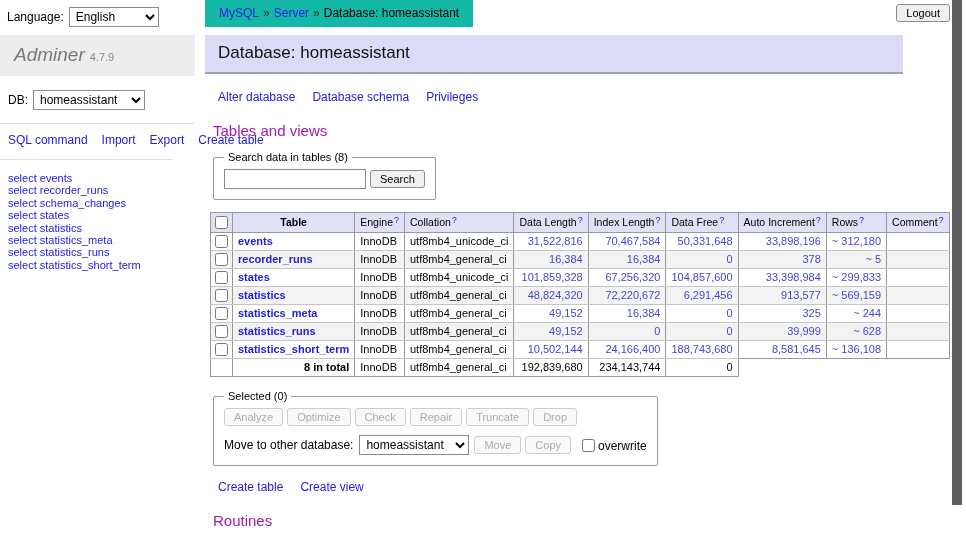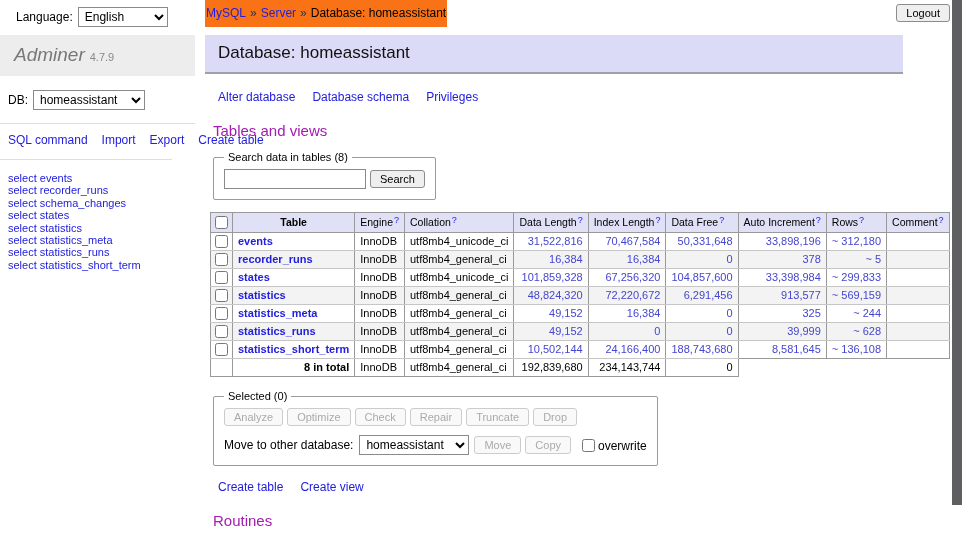--- a/index.html
+++ b/index.html
@@ -6,41 +6,41 @@
   html,body { width: 966px; height: 543px; }
   body {
     font-family: "Liberation Sans", sans-serif;
     font-size: 12px; color: #000; background: #fff;
     position: relative; overflow: hidden;
   }
   a { color: #2220dd; text-decoration: none; cursor: pointer; }
 
   
   .sidebar { position: absolute; left: 0; top: 0; width: 195px; height: 543px; background: #fff; }
-  .lang-row { padding: 7px 16px 6px; white-space: nowrap; }
+  .lang-row { padding: 7px 7px 6px; white-space: nowrap; }
   .lang-row label { margin-right: 5px; }
   select {
     font-family: "Liberation Sans", sans-serif; font-size: 12px;
     border: 1px solid #8a8a8a; background: #fff; height: 20px; padding: 0 2px;
   }
   .lang-select { width: 90px; }
   .brand-block { background: #ededed; padding: 9px 14px 10px; margin-top: 2px; }
   .brand { font-style: italic; font-size: 19px; color: #787878; font-weight: 400; display: inline; }
   .brand-version { font-size: 11px; color: #8a8a8a; margin-left: 5px; }
   .db-row { padding: 14px 8px 13px; border-bottom: 1px solid #ddd; white-space: nowrap; }
   .db-row label { margin-right: 5px; }
   .db-select { width: 112px; }
   .side-links { padding: 9px 8px 11px; border-bottom: 1px solid #ddd; width: 172px; line-height: 1.25; }
   .side-links a { margin-right: 14px; white-space: nowrap; }
   .table-links { padding: 12px 8px; font-size: 11px; }
   .table-links a { display: block; line-height: 12.4px; white-space: nowrap; }
 
   
   .content { position: absolute; left: 205px; top: 0; width: 745px; height: 543px; }
-  .breadcrumb { display: inline-block; background: #f97316; padding: 6px 1px 7px; font-size: 12px; }
+  .breadcrumb { display: inline-block; background: #14b8a6; padding: 6px 14px 7px; font-size: 12px; }
   .breadcrumb .sep { color: #333; margin: 0 4px; }
   .breadcrumb .current { color: #000; }
   .logout-btn { position: absolute; top: 4px; right: 0; }
 
   .btn {
     font-family: "Liberation Sans", sans-serif; font-size: 11px;
     padding: 2px 9px; border: 1px solid #8c8c8c; border-radius: 3px;
     background: #efefef; color: #000; cursor: pointer;
   }
   .btn:disabled { color: #aaa; border-color: #ccc; background: #f9f9f9; cursor: default; }

